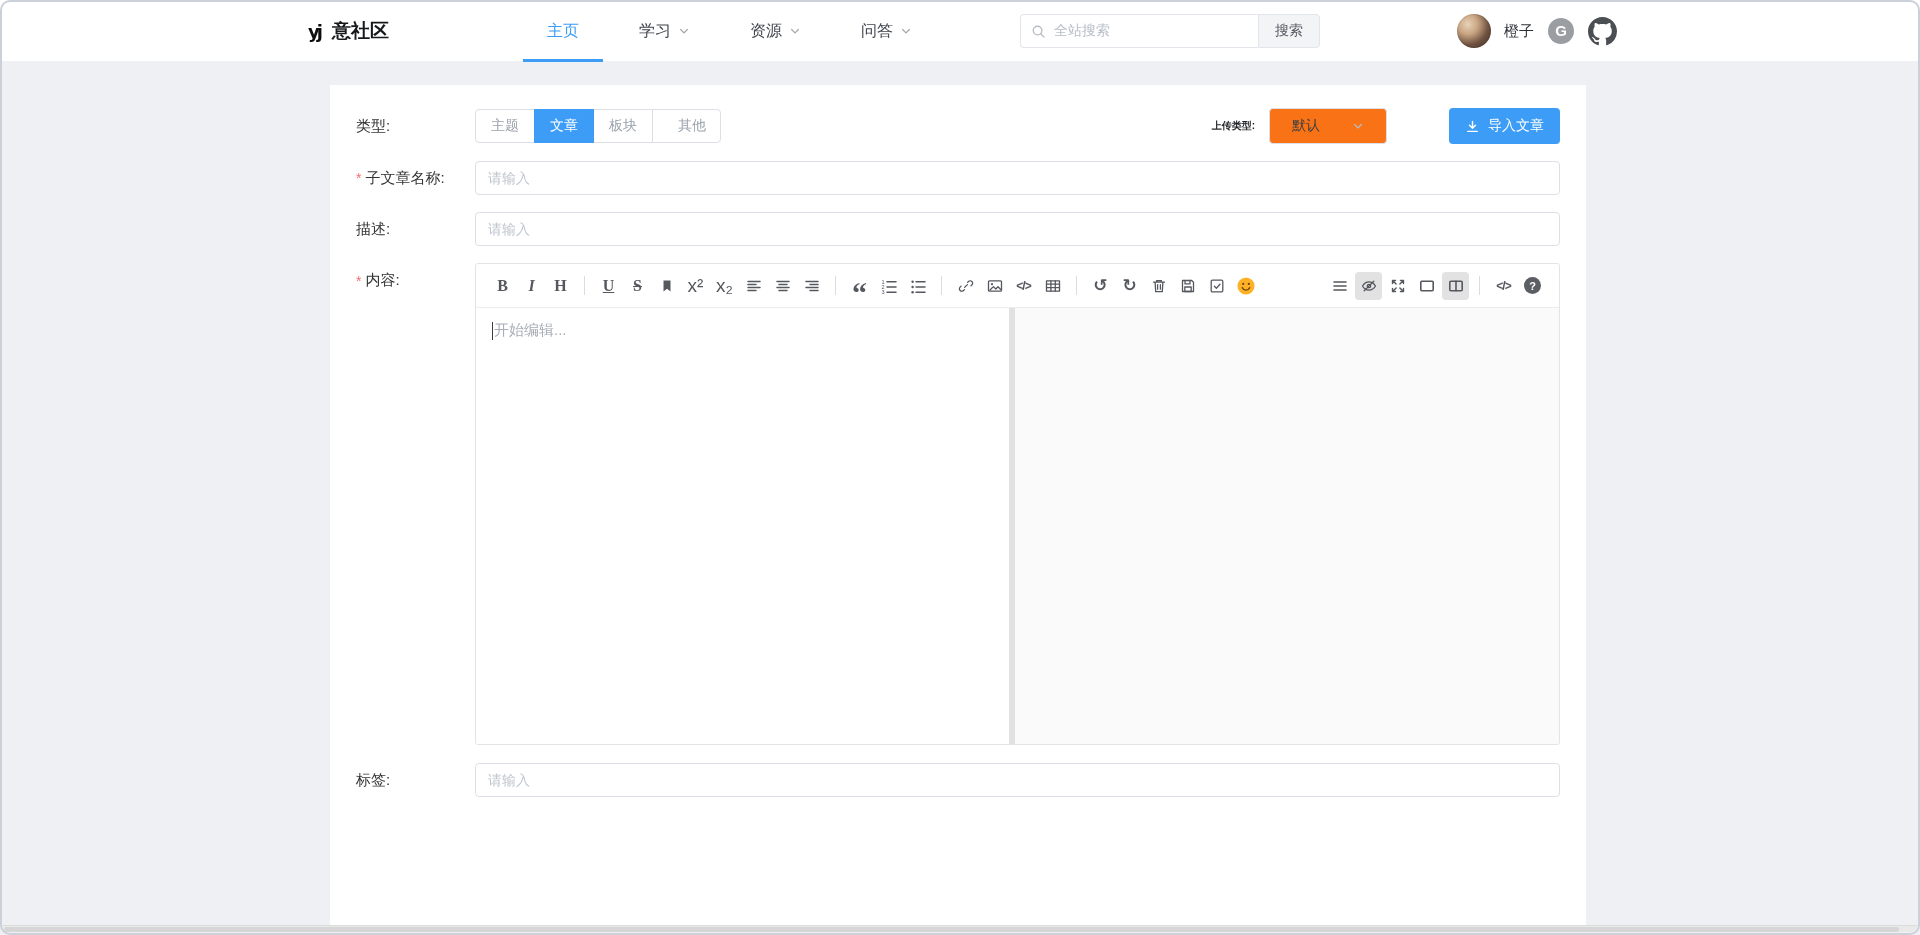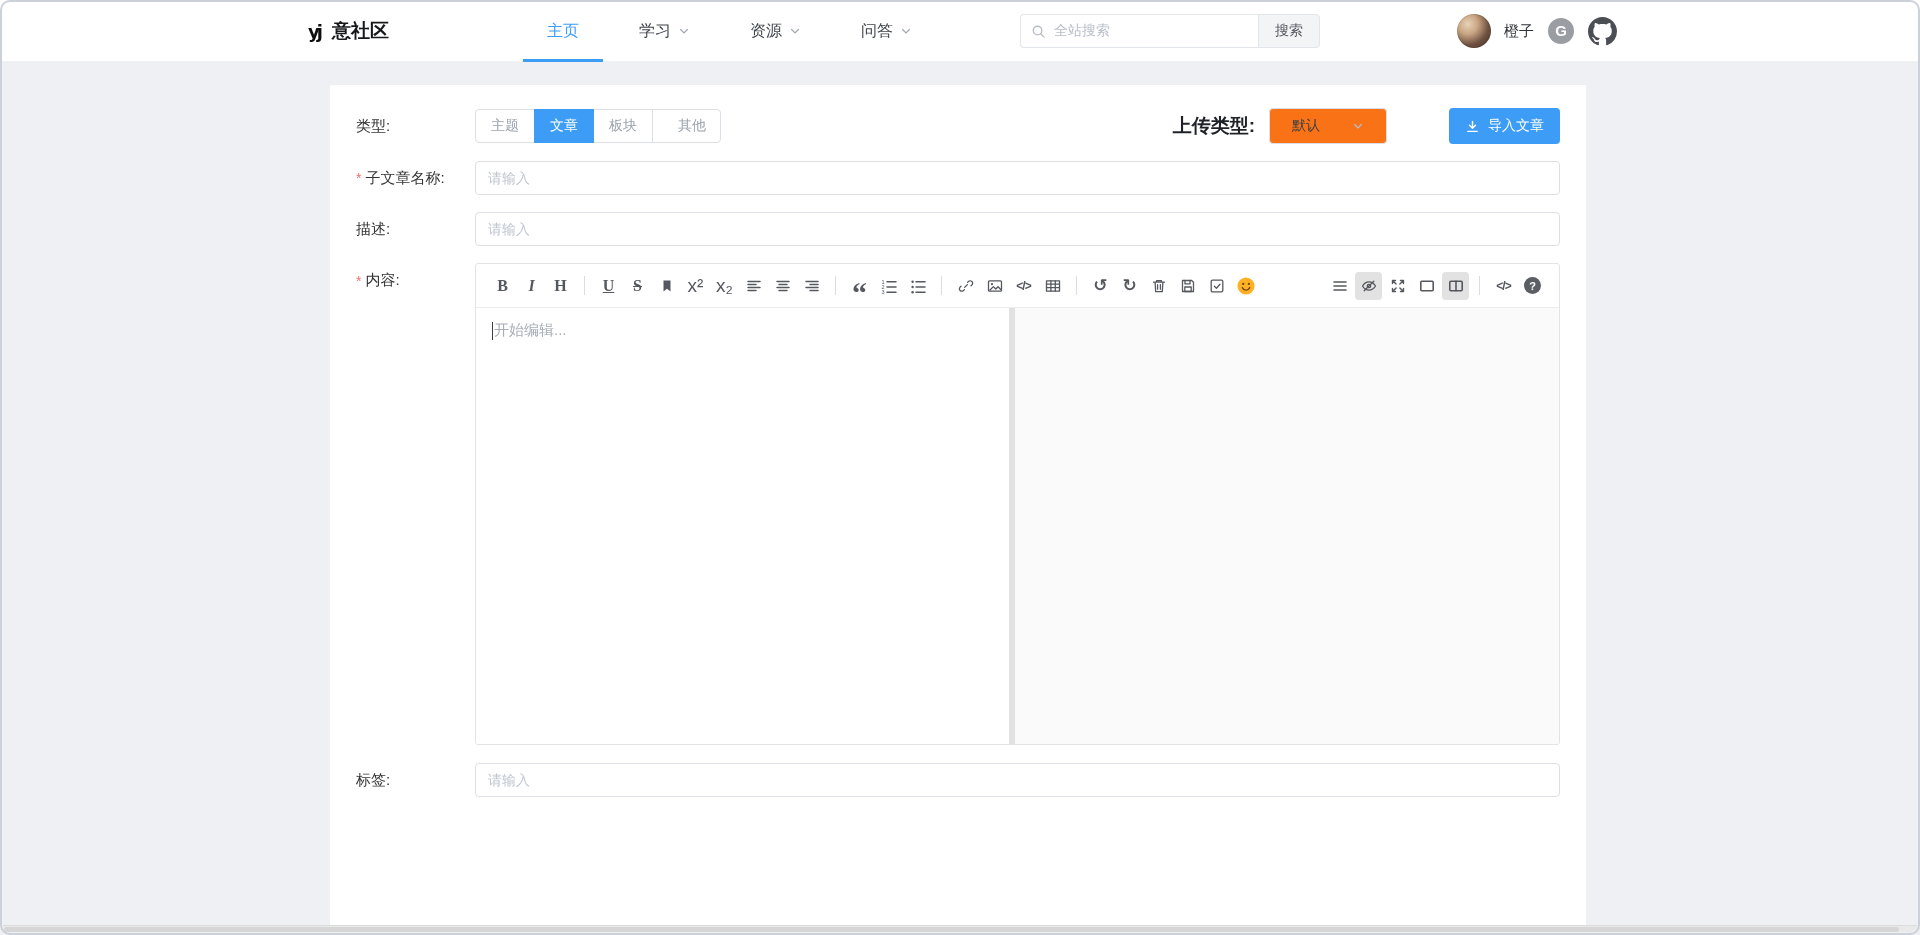--- a/index.html
+++ b/index.html
@@ -44,21 +44,21 @@
   .req { color:#f56c6c; margin-right:4px; font-size:14px; }
 
   
   .seg { display:inline-flex; }
   .segbtn { min-width:60px; height:34px; padding:0 14px; background:#fff; border:1px solid #dcdfe6; margin-left:-1px; font-size:14px; color:#9aa1ac; cursor:pointer; font-family:inherit; }
   .segbtn:first-child { border-radius:4px 0 0 4px; margin-left:0; }
   .segbtn:last-child { border-radius:0 4px 4px 0;padding-left:25px; }
   .segbtn.sel { background:#3d9df6; border-color:#3d9df6; color:#fff; position:relative; z-index:1; }
 
   .right-cluster { margin-left:auto; display:flex; align-items:center; gap:14px; }
-  .upload-label { font-size:19px; font-weight:700; color:#1f2226; }
+  .upload-label { font-size:10px; font-weight:700; color:#1f2226; }
   .selectbox { width:118px; height:36px; border:1px solid #dcdfe6; border-radius:4px; display:flex; align-items:center; justify-content:space-between; padding:0 22px; font-size:14px; color:#3a3f45; cursor:pointer; background:#f97316; }
   .import-btn { height:36px; padding:0 16px; background:#3d9df6; border:none; border-radius:4px; color:#fff; font-size:14px; display:flex; align-items:center; gap:8px; cursor:pointer; font-family:inherit;margin-left:48px; }
 
   .txt-input { flex:1; height:34px; border:1px solid #dcdfe6; border-radius:4px; padding:0 12px; font-size:14px; color:#333; outline:none; font-family:inherit; background:#fff; }
   .txt-input::placeholder { color:#bfc6cf; }
 
   
   .editor { flex:1; border:1px solid #e4e4e4; border-radius:3px; overflow:hidden; background:#fff; }
   .toolbar { height:44px; border-bottom:1px solid #ececec; display:flex; align-items:center; padding:0 12px; }
   .tb { width:27px; height:28px; display:flex; align-items:center; justify-content:center; background:none; border:none; border-radius:4px; color:#55585e; margin:0 1px; cursor:pointer; font-family:inherit; }

